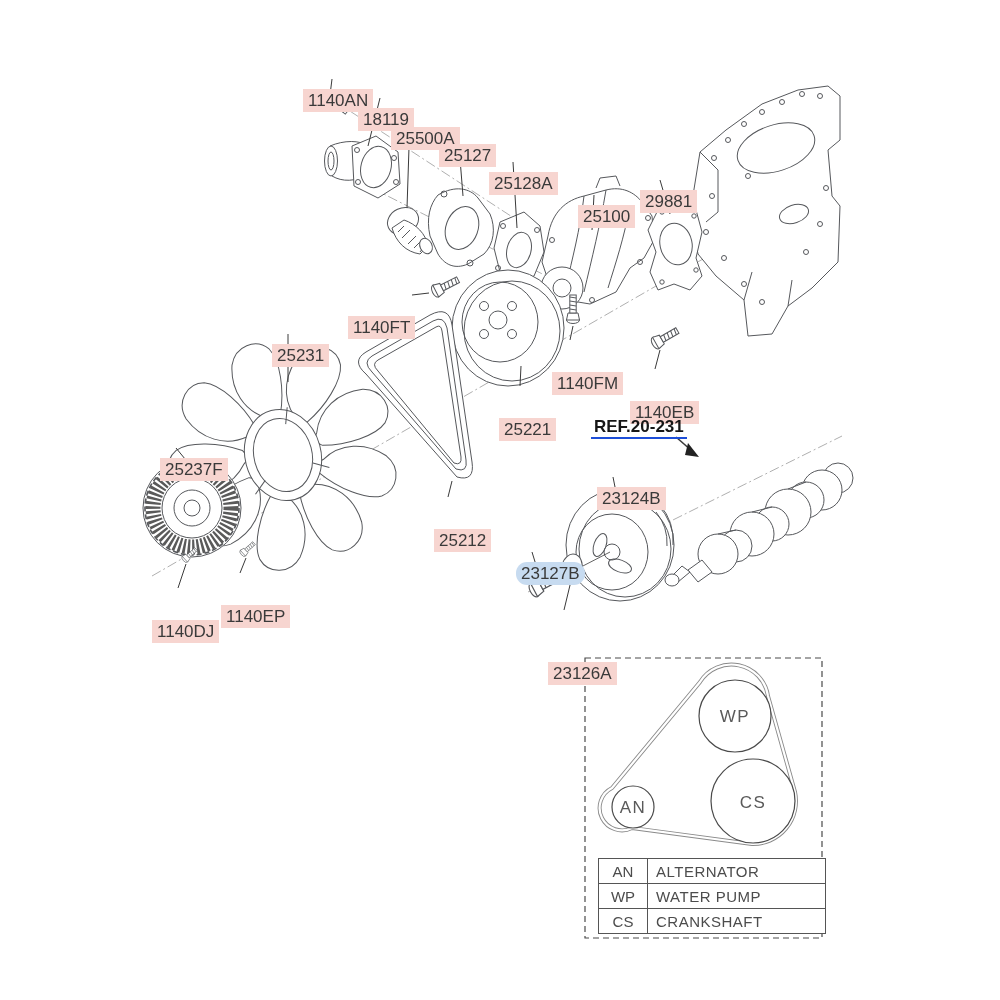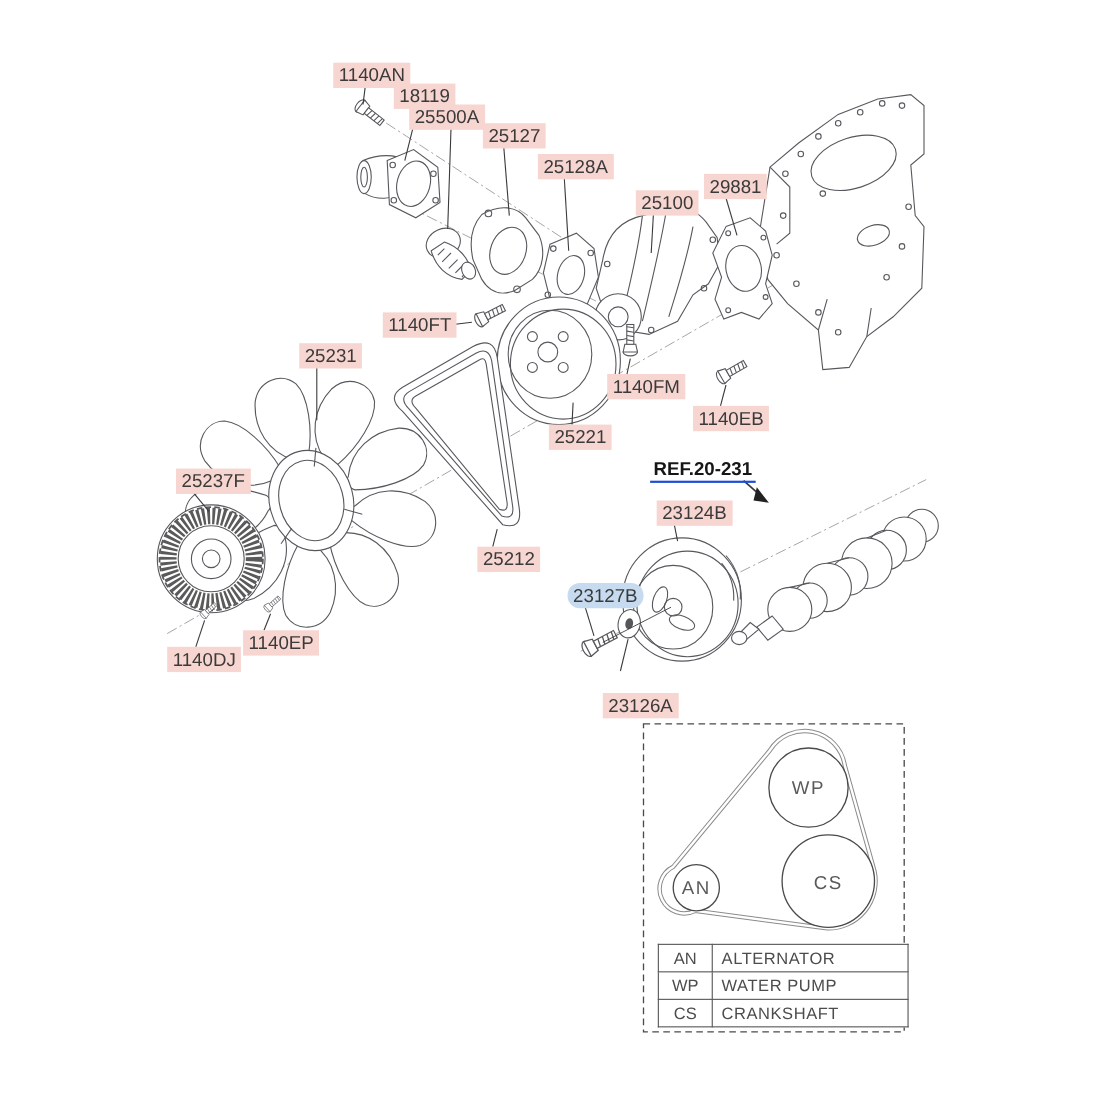--- a/index.html
+++ b/index.html
@@ -4,21 +4,21 @@
 <style>
   :root{
     --label-bg:#f7d5d0;
     --label-hl:#c7dbf0;
   }
   html,body{margin:0;padding:0;background:#fff;}
   .stage{position:relative;width:1000px;height:1000px;background:#fff;overflow:hidden;
          font-family:"Liberation Sans",sans-serif;}
   .art{position:absolute;left:0;top:0;}
   .plabel{position:absolute;font-size:17px;line-height:21px;padding:1px 5px;
-          background:var(--label-bg);color:#3a3a3a;white-space:nowrap;}
+          background:var(--label-bg);color:#3a3a3a;white-space:nowrap;margin-top:32px;}
   .plabel.blue{background:var(--label-hl);border-radius:11px;}
   .ref{position:absolute;font-weight:bold;font-size:17px;line-height:19px;color:#161616;
        border-bottom:2px solid #1d4ed8;padding:0 3px 1px 3px;white-space:nowrap;}
   table.legend{position:absolute;left:598px;top:858px;border-collapse:collapse;
                font-size:15px;color:#4c4c4c;background:#fff;}
   table.legend td{border:1.3px solid #555;height:22px;}
   table.legend td.code{width:46px;text-align:center;}
   table.legend td.name{width:168px;padding-left:8px;letter-spacing:0.5px;}
   .ctext{font-size:17px;fill:#5a5a5a;text-anchor:middle;letter-spacing:1.5px;
          font-family:"Liberation Sans",sans-serif;}
@@ -267,21 +267,21 @@
       <circle cx="753" cy="801" r="42" fill="#fff" stroke="#4a4a4a" stroke-width="1.2"></circle>
       <circle cx="633" cy="807" r="21" fill="#fff" stroke="#4a4a4a" stroke-width="1.2"></circle>
       <text x="735" y="722" class="ctext">WP</text>
       <text x="753" y="808" class="ctext">CS</text>
       <text x="633" y="813" class="ctext">AN</text>
     </g>
   </svg>
 
   <div class="plabel" style="left:303px;top:57px">1140AN</div>
   <div class="plabel" style="left:358px;top:76px">18119</div>
-  <div class="plabel" style="left:372px;top:95px">25500A</div>
+  <div class="plabel" style="left:391px;top:95px">25500A</div>
   <div class="plabel" style="left:439px;top:112px">25127</div>
   <div class="plabel" style="left:489px;top:140px">25128A</div>
   <div class="plabel" style="left:578px;top:173px">25100</div>
   <div class="plabel" style="left:640px;top:158px">29881</div>
   <div class="plabel" style="left:348px;top:284px">1140FT</div>
   <div class="plabel" style="left:272px;top:312px">25231</div>
   <div class="plabel" style="left:552px;top:340px">1140FM</div>
   <div class="plabel" style="left:630px;top:369px">1140EB</div>
   <div class="plabel" style="left:499px;top:386px">25221</div>
   <div class="plabel" style="left:160px;top:426px">25237F</div>

